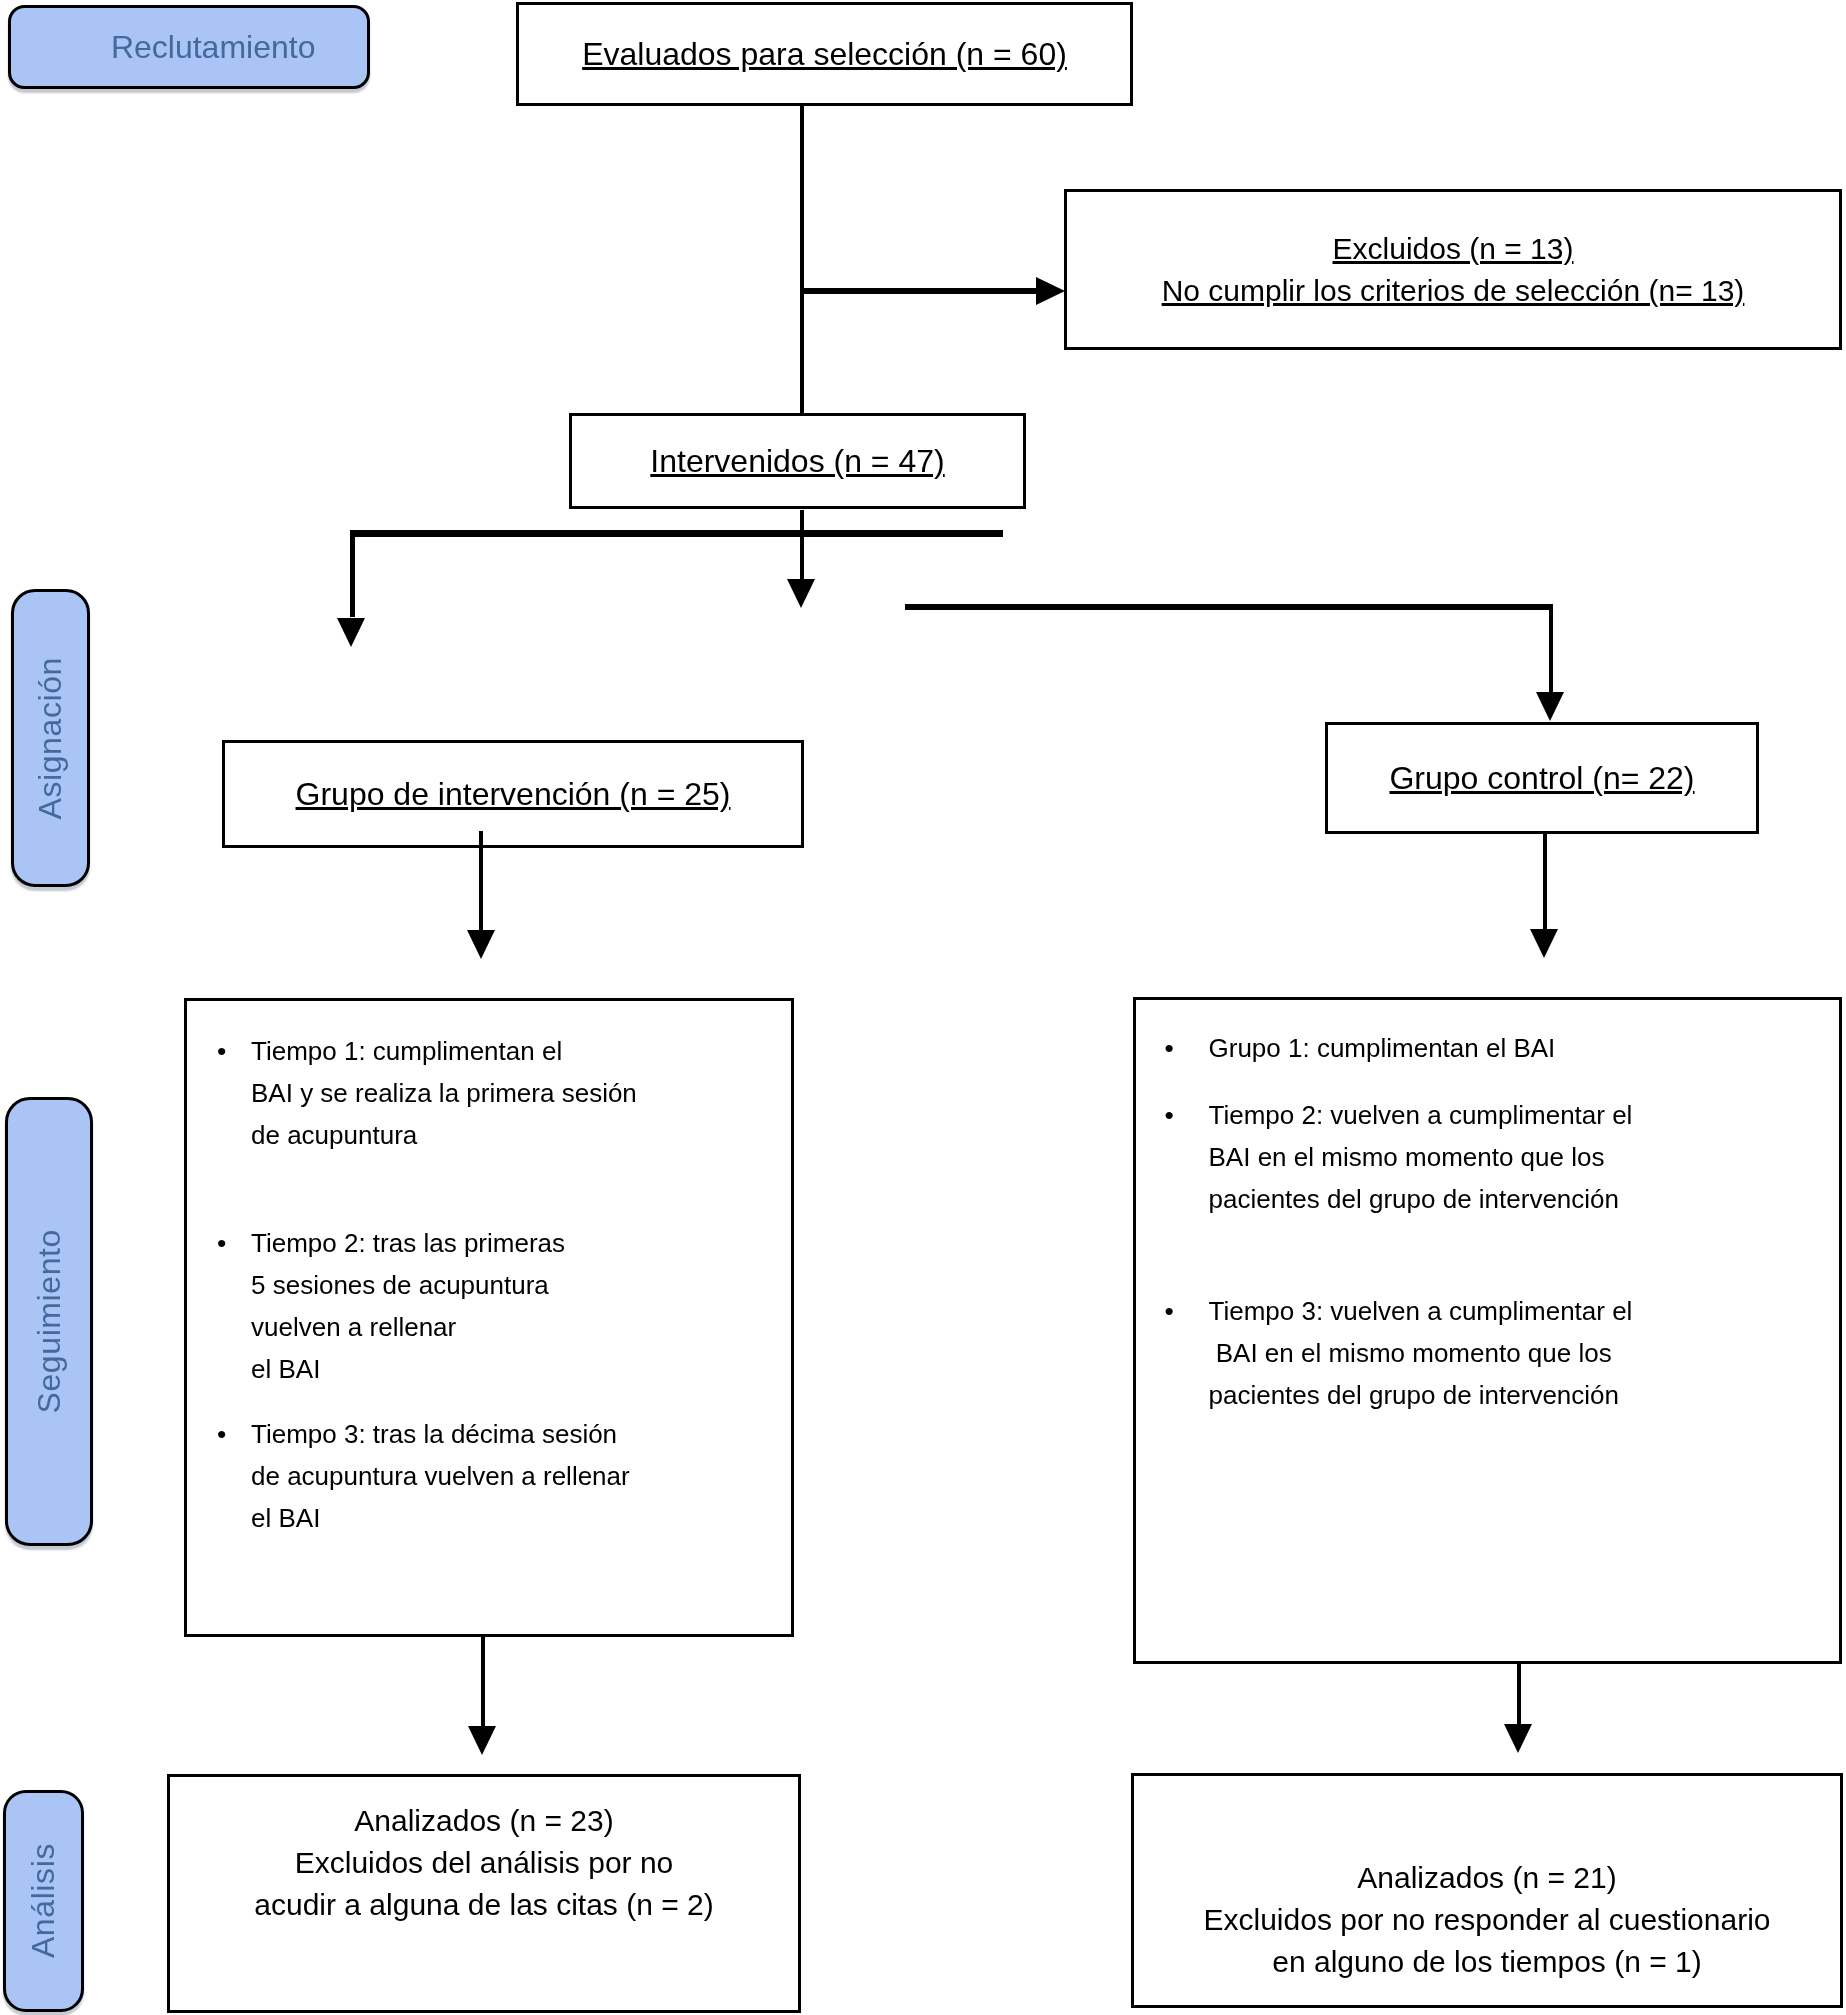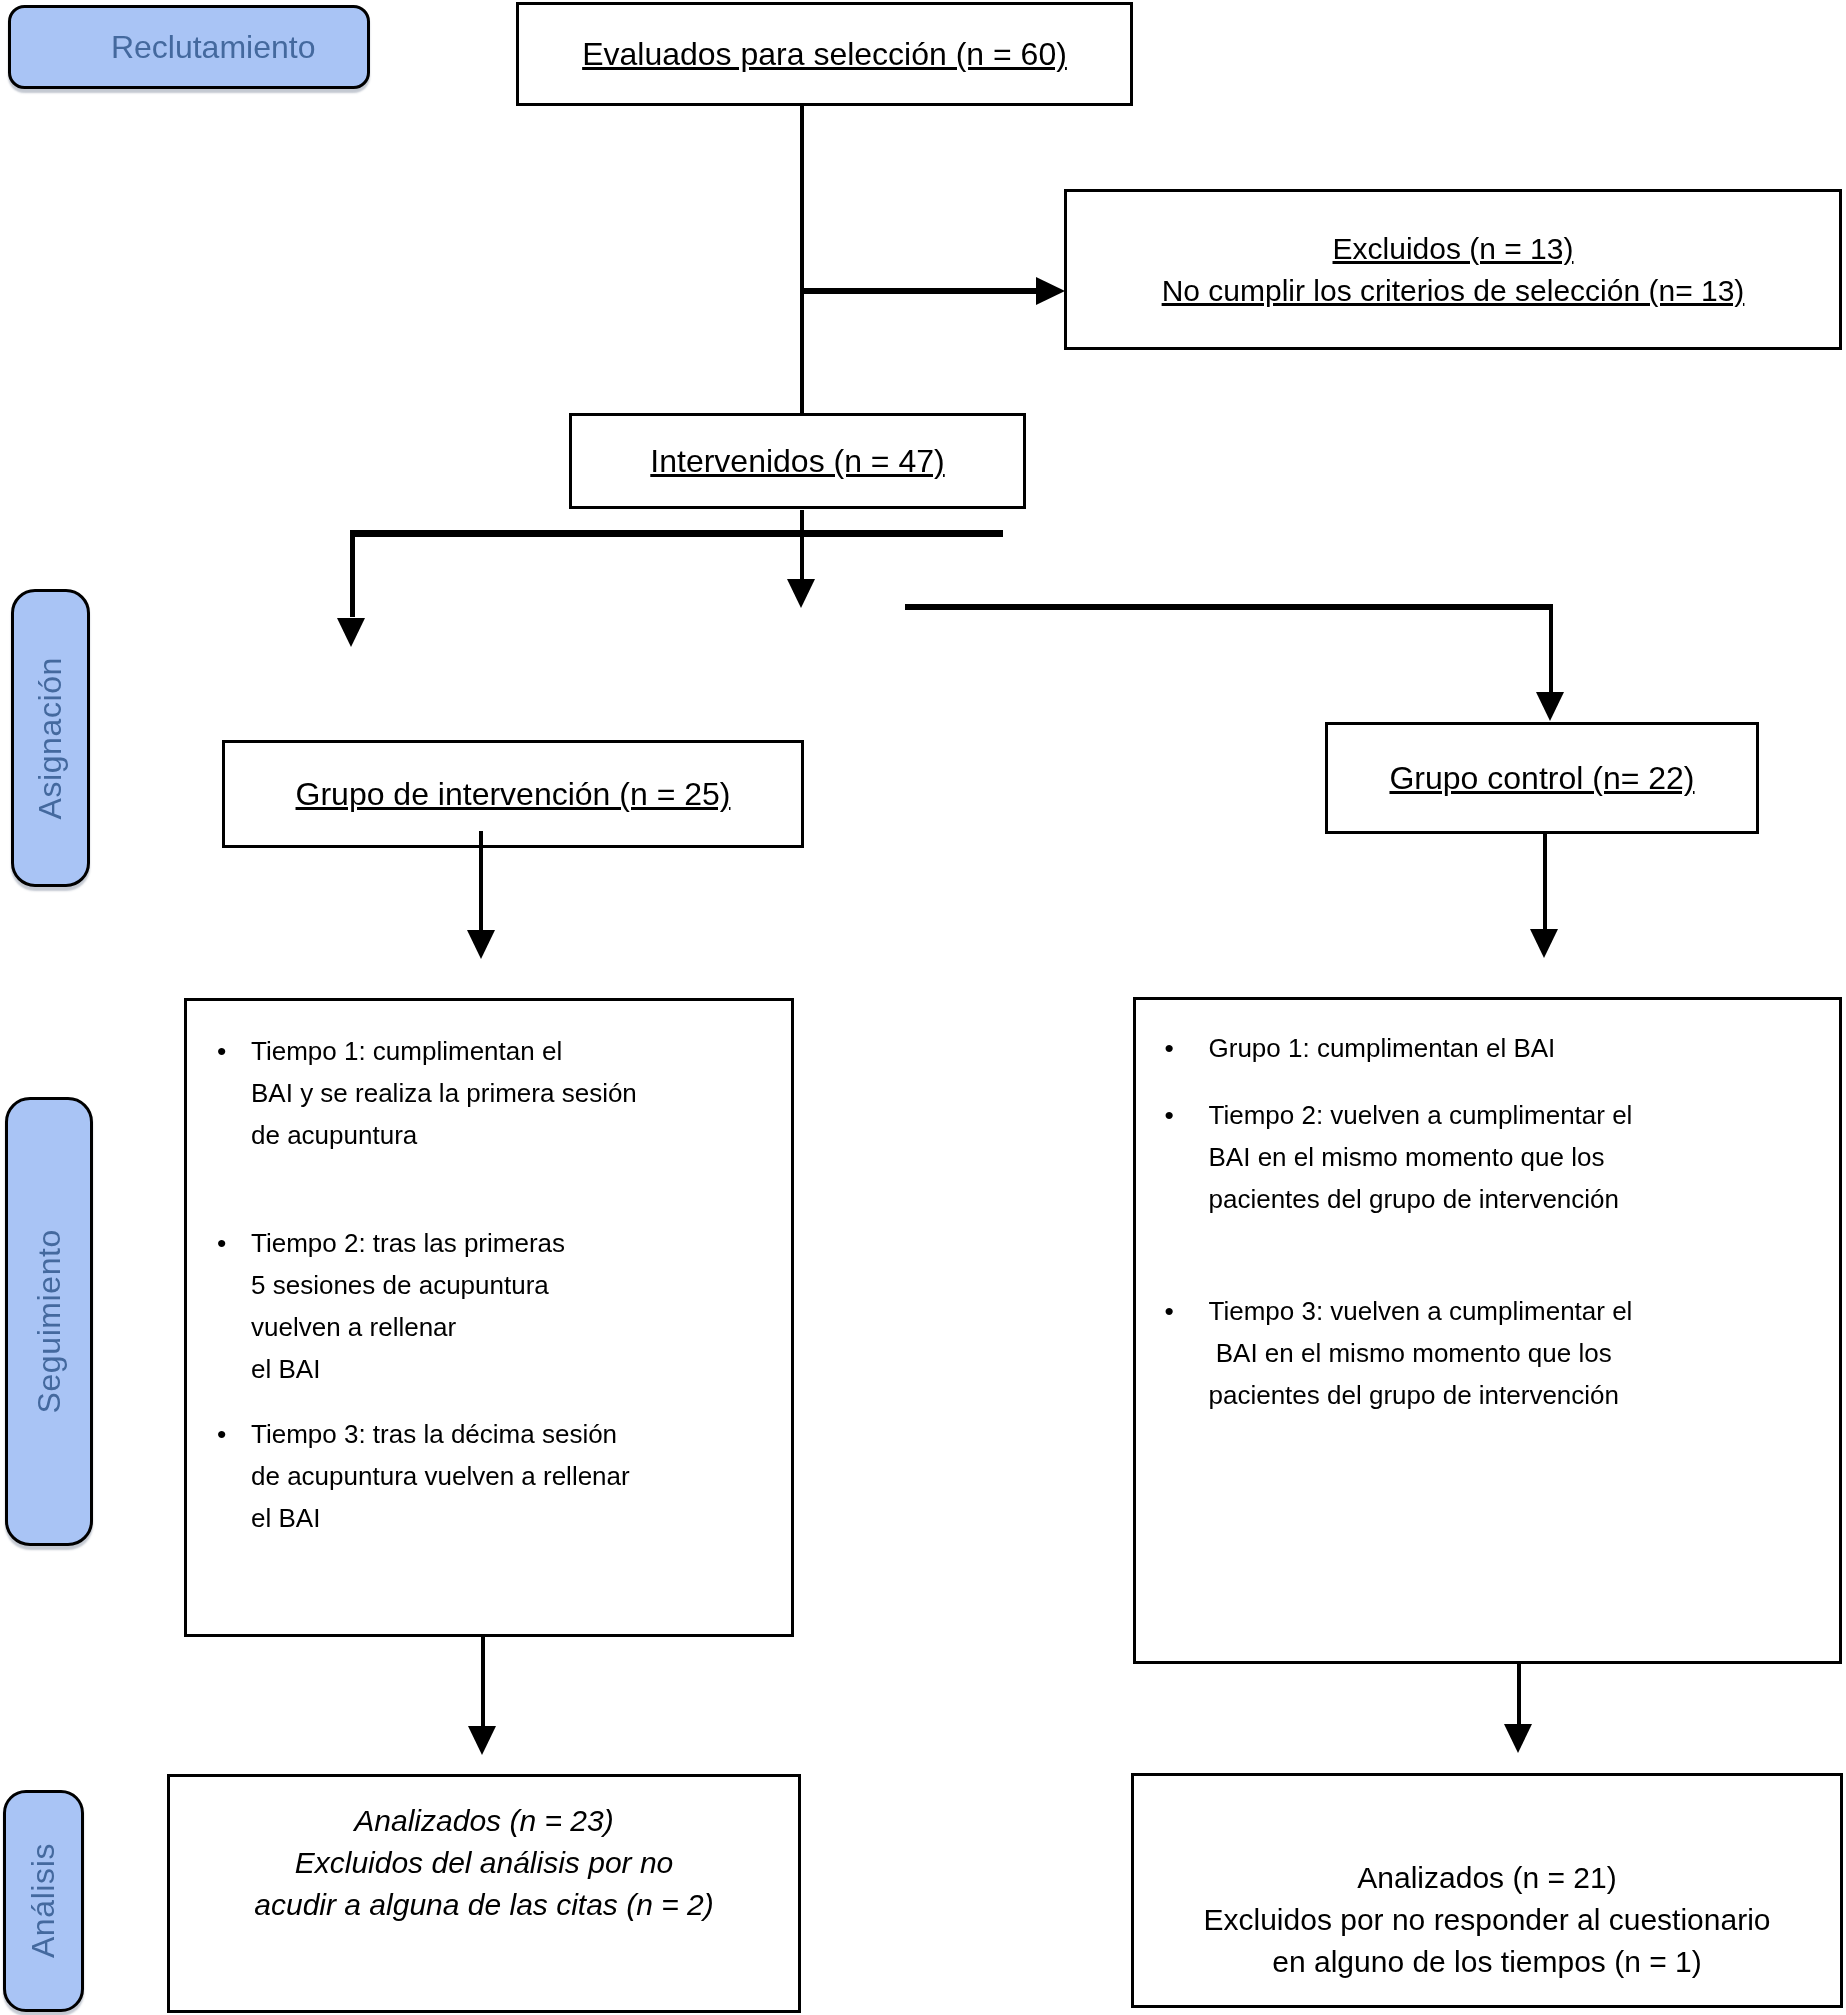--- a/index.html
+++ b/index.html
@@ -188,21 +188,21 @@
 pacientes del grupo de intervención</span>
     </div>
   </div>
 
   <div class="vline" style="left:481px;top:1637px;width:4.4px;height:90px;"></div>
   <div class="ah-down" style="left:468px;top:1726px;"></div>
 
   <div class="vline" style="left:1517px;top:1664px;width:4.4px;height:61px;"></div>
   <div class="ah-down" style="left:1504px;top:1724px;"></div>
 
-  <div class="flowbox" style="left:167px;top:1774px;width:634px;height:239px;font-style:italic;">
+  <div class="flowbox" style="left:167px;top:1774px;width:634px;height:239px;">
     <div class="fb-top" style="padding-top:23px;">Analizados (n = 23)
 Excluidos del análisis por no
 acudir a alguna de las citas (n = 2)</div>
   </div>
 
   <div class="flowbox" style="left:1131px;top:1773px;width:712px;height:235px;">
     <div class="fb-top" style="padding-top:47px;margin-top:34px;">Analizados (n = 21)
 Excluidos por no responder al cuestionario
 en alguno de los tiempos (n = 1)</div>
   </div>

